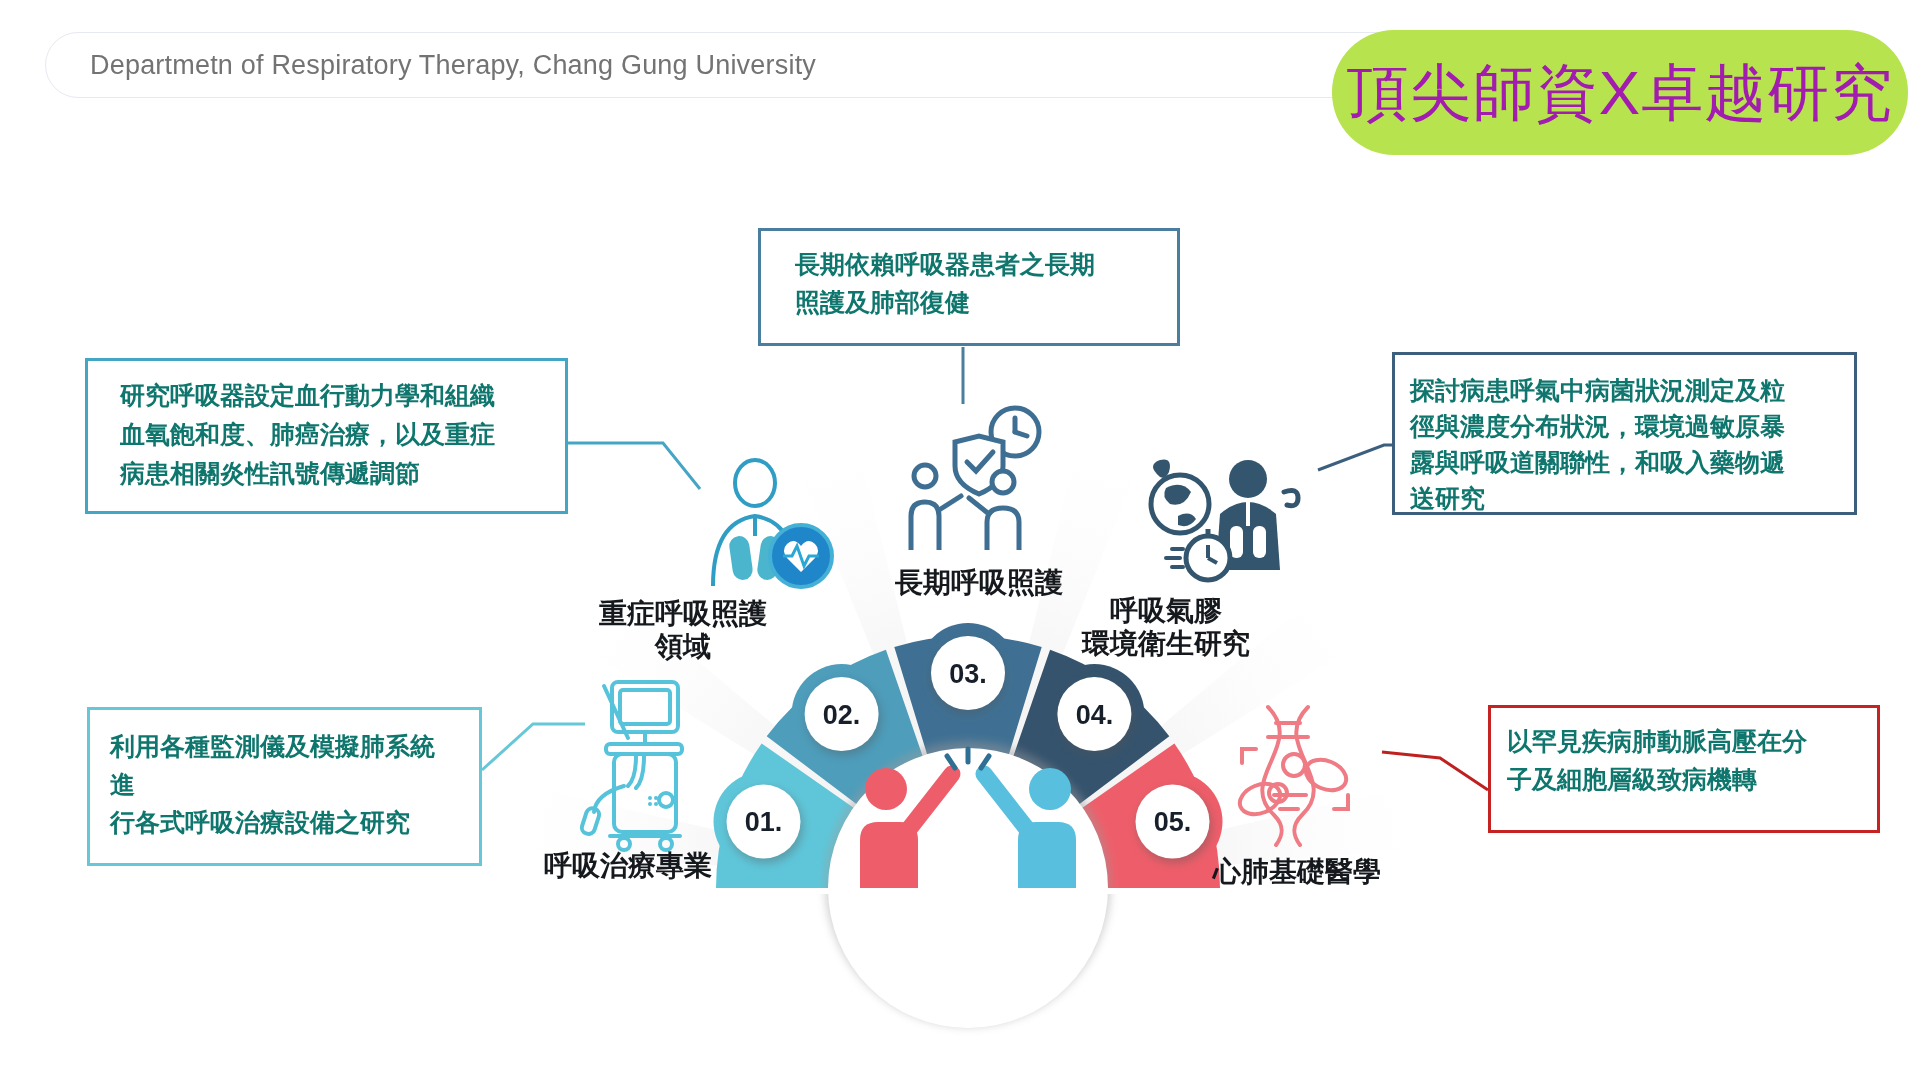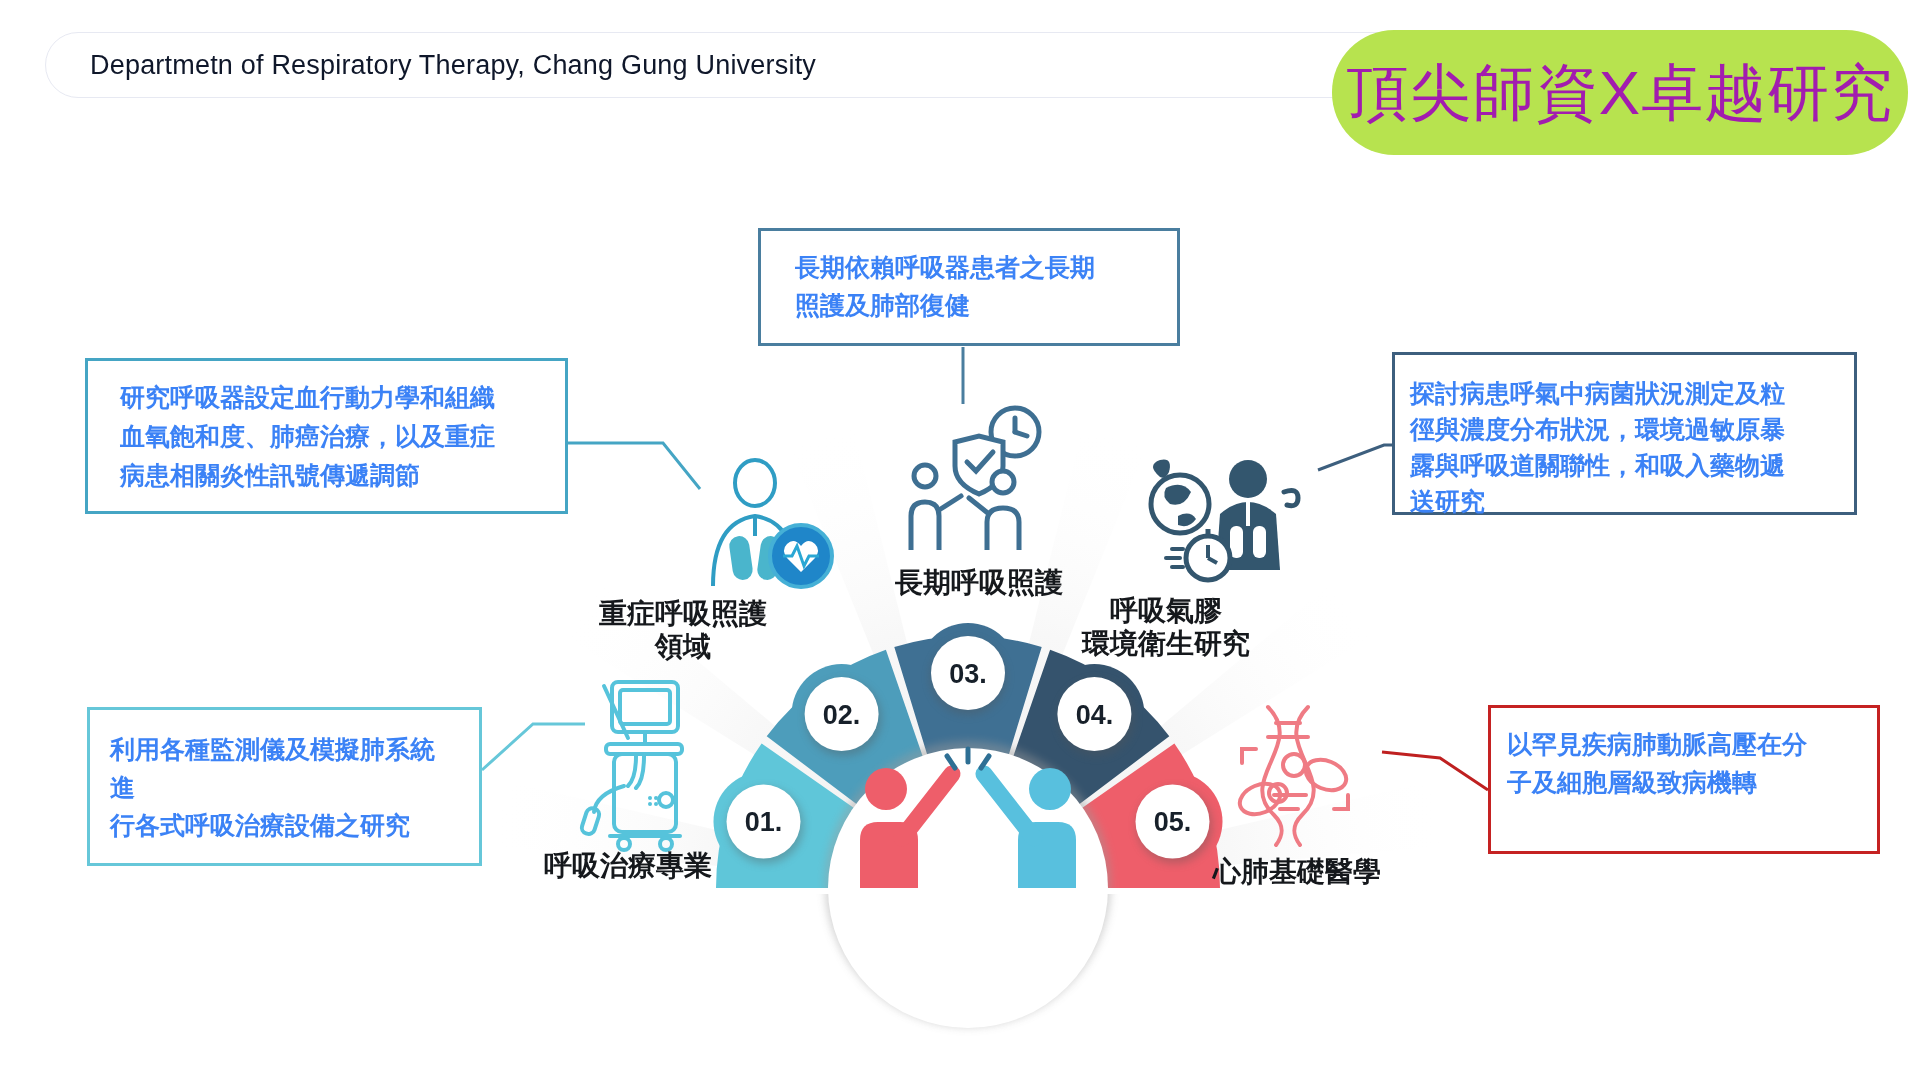--- a/index.html
+++ b/index.html
@@ -4,37 +4,37 @@
 <style>
   * { margin:0; padding:0; box-sizing:border-box; }
   html,body { width:1920px; height:1080px; background:#fff; overflow:hidden;
               font-family:"Liberation Sans","DejaVu Sans",sans-serif; }
   #stage { position:relative; width:1920px; height:1080px; background:#fff; }
 
   
   .header-pill { position:absolute; left:45px; top:32px; width:1815px; height:66px;
                  border:1px solid #e7e9f2; border-radius:34px; background:#fff;
                  display:flex; align-items:center; padding-left:44px; }
-  .header-pill span { font-size:27px; color:#0f172a; letter-spacing:.2px; }
+  .header-pill span { font-size:27px; color:#737373; letter-spacing:.2px; }
   .badge { position:absolute; left:1332px; top:30px; width:576px; height:125px;
            background:#b7e34f; border-radius:62px; display:flex; align-items:center;
            justify-content:center; z-index:5; }
   .badge span { font-size:62px; font-weight:400; color:#a21caf; letter-spacing:1px; }
 
   
   #fan-svg { position:absolute; left:0; top:0; z-index:1; }
 
   
-  .callout { position:absolute; background:#fff; color:#3b82f6; font-size:25px;
-             font-weight:600; white-space:pre-line; z-index:3; }
+  .callout { position:absolute; background:#fff; color:#0f766e; font-size:25px;
+             font-weight:600; white-space:pre-line; z-index:3;font-family:Liberation Mono, monospace; }
   .co-top        { left:758px;  top:228px; width:422px; height:118px; border:3px solid #4a7e9f; padding:17px 34px; line-height:38px; }
   .co-left-up    { left:85px;   top:358px; width:483px; height:156px; border:3px solid #45a5c4; padding:17px 32px; line-height:39px; }
   .co-right-up   { left:1392px; top:352px; width:465px; height:163px; border:3px solid #3d5f7e; padding:20px 15px;  line-height:36px; }
   .co-left-low   { left:87px;   top:707px; width:395px; height:159px; border:3px solid #66c7d9; padding:20px 20px; line-height:38px; }
-  .co-right-low  { left:1488px; top:705px; width:392px; height:149px; border:3px solid #c52222; padding:17px 16px; line-height:38px; }
+  .co-right-low  { left:1488px; top:705px; width:392px; height:128px; border:3px solid #c52222; padding:17px 16px; line-height:38px; }
 
   
   .seg-label { position:absolute; width:280px; text-align:center; font-size:28px;
                font-weight:700; color:#15181c; white-space:pre-line; line-height:33px; z-index:3; }
   .sl-critical { left:543px;  top:597px; }
   .sl-longterm { left:839px;  top:566px; }
   .sl-aerosol  { left:1026px; top:594px; }
   .sl-rt       { left:488px;  top:849px; }
   .sl-cardio   { left:1157px; top:855px; }
 

